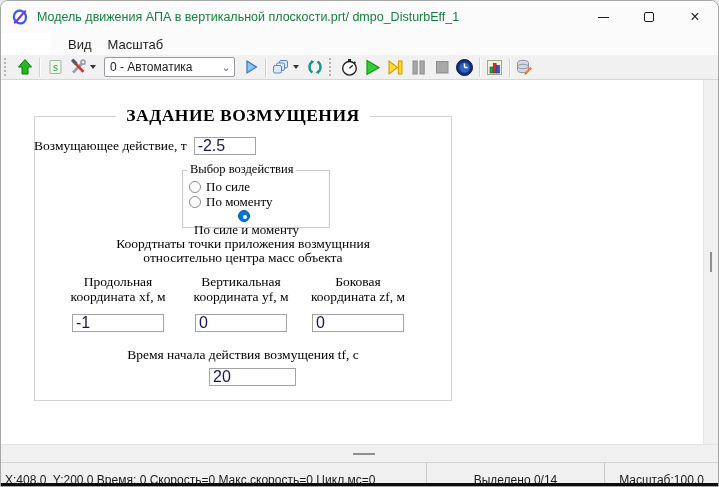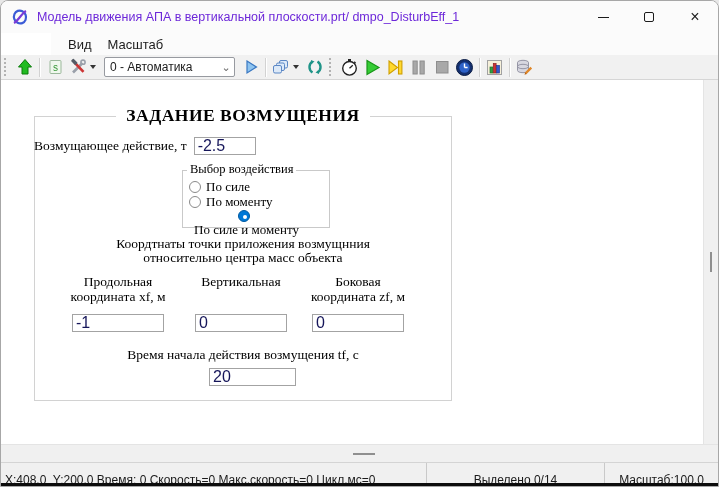--- a/index.html
+++ b/index.html
@@ -10,21 +10,21 @@
     background:#fff; border:1px solid #a7a7a7; border-radius:8px 8px 0 0;
     overflow:hidden;
   }
   
   .titlebar {
     position:absolute; left:0; top:0; width:100%; height:32px;
     background:#fbfbfb; display:flex; align-items:center;
   }
   .app-icon { width:18px; height:18px; margin-left:10px; flex:0 0 auto; }
   .title-text {
-    margin-left:8px; font-size:12.5px; color:#6d28d9; white-space:nowrap;
+    margin-left:8px; font-size:12.5px; color:#15803d; white-space:nowrap;
     overflow:hidden;
   }
   .win-controls { margin-left:auto; display:flex; height:100%; }
   .win-btn { width:46px; height:100%; display:flex; align-items:center; justify-content:center; cursor:default; }
   .glyph-min { width:11px; height:1px; background:#1b1b1b; display:block; }
   .glyph-max { width:10px; height:10px; border:1.2px solid #1b1b1b; border-radius:2px; display:block; }
   .glyph-close { font-size:16px; color:#1b1b1b; line-height:1; }
   
   .menubar {
     position:absolute; left:6px; top:32px; width:100%; height:22px;
@@ -291,21 +291,21 @@
       <span class="rlbl">По силе и моменту</span>
     </div>
 
     <div class="coords-heading" style="top:157px;">Коордтнаты точки приложения возмущнния</div>
     <div class="coords-heading" style="top:171px;">относительно центра масс объекта</div>
 
     <div class="col-label" style="left:42px;">
       <span>Продольная</span><br><span>координата xf, м</span>
     </div>
     <div class="col-label" style="left:165px;">
-      <span>Вертикальная</span><br>
+      <span>Вертикальная</span><br><span>координата yf, м</span>
     </div>
     <div class="col-label" style="left:282px;">
       <span>Боковая</span><br><span>координата zf, м</span>
     </div>
 
     <input class="field col-field" style="left: 71px;" value="-1">
     <input class="field col-field" style="left: 194px;" value="0">
     <input class="field col-field" style="left: 311px;" value="0">
 
     <div class="time-label">Время начала действия возмущения tf, с</div>

